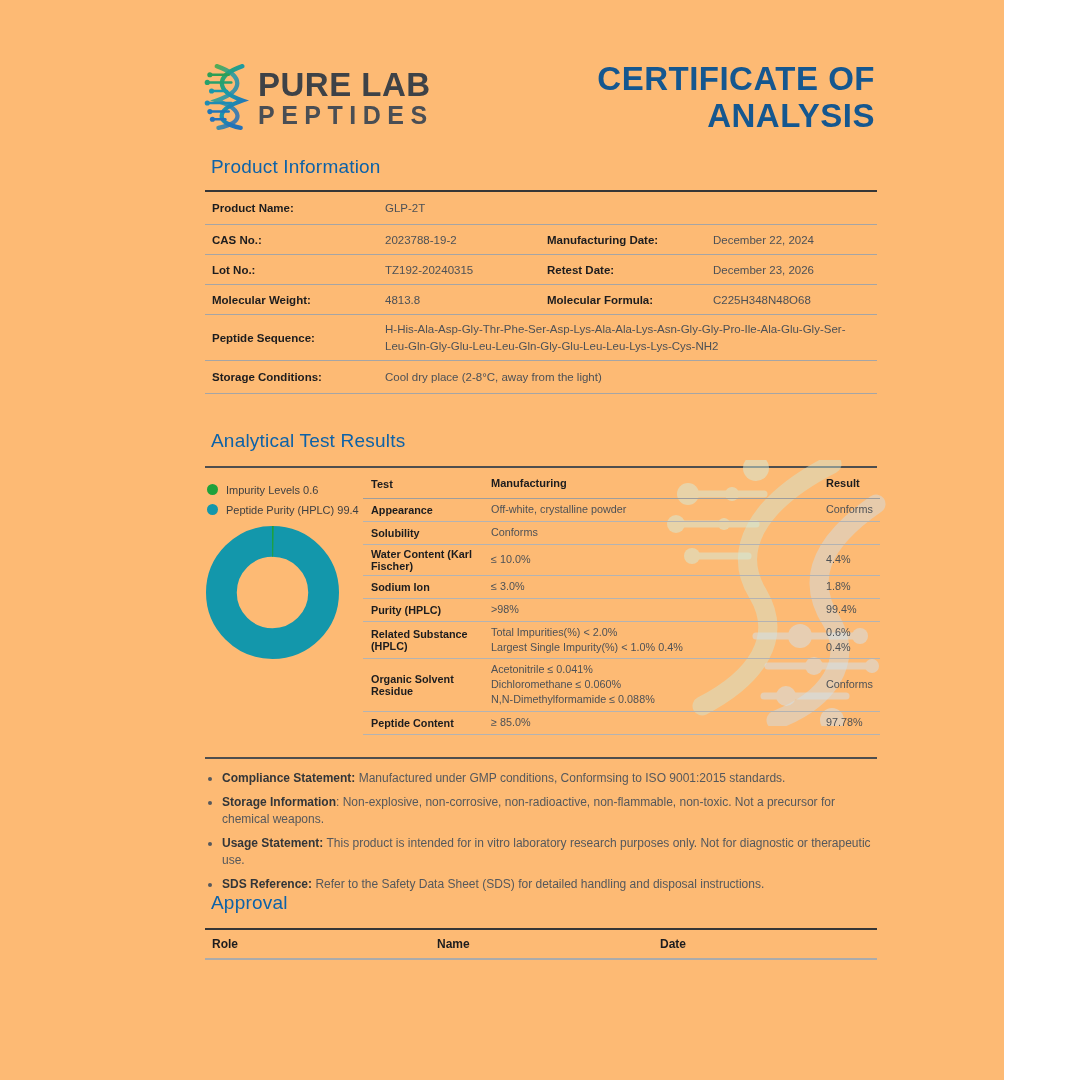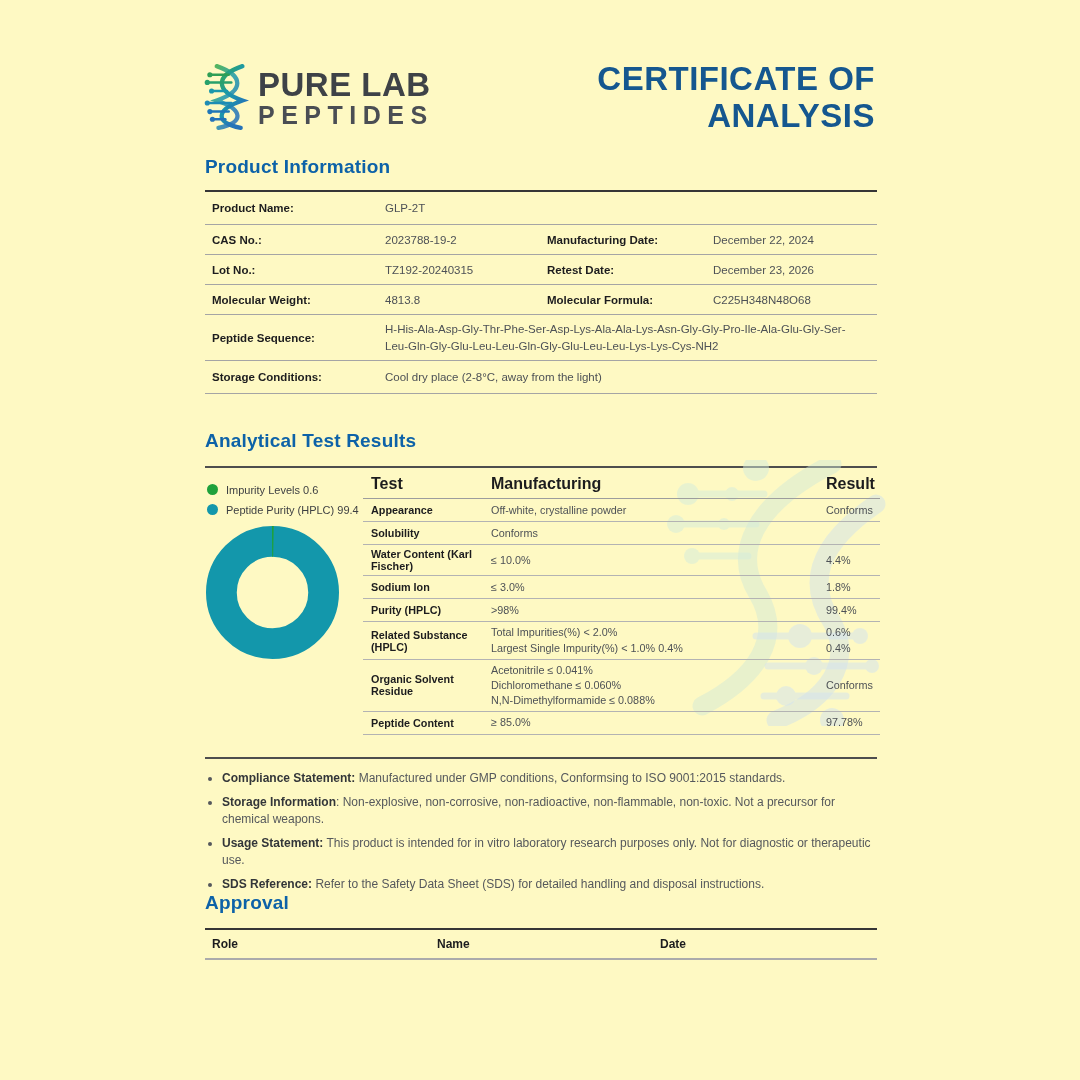--- a/index.html
+++ b/index.html
@@ -1,28 +1,28 @@
 <!DOCTYPE html>
 <html><head>
 <meta charset="utf-8">
 <style>
   * { margin:0; padding:0; box-sizing:border-box; }
   html,body { background:#ffffff; }
   .page {
-    position:relative; width:1080px; height:1080px; background:#fef9c3;
+    position:relative; width:1004px; height:1080px; background:#fdba74;
     font-family:"Liberation Sans", sans-serif; color:#2b2b2b; overflow:hidden;
   }
   
   .logo-wrap { position:absolute; left:203px; top:58px; display:flex; align-items:center; gap:7px; }
   .logo-text .l1 { font-size:33px; font-weight:800; color:#3e4247; letter-spacing:0.5px; line-height:1.0; }
   .logo-text .l2 { font-size:25px; font-weight:600; color:#4a4e54; letter-spacing:6.5px; line-height:1.15; }
   .coa-title { position:absolute; left:500px; top:60px; width:375px; text-align:right;
     font-size:33px; font-weight:800; color:#15578f; line-height:1.13; letter-spacing:0.5px; }
   
-  .sec-heading { position:absolute; left:205px; font-size:19px; font-weight:700; color:#0d62a8; letter-spacing:0.2px; }
+  .sec-heading { position:absolute; left:211px; font-size:19px; font-weight:400; color:#0d62a8; letter-spacing:0.2px; }
   .rule-dark { position:absolute; left:205px; width:672px; border-top:2px solid #4e4e4e; }
   
   .ptable { position:absolute; left:205px; top:190px; width:672px; border-top:2.5px solid #363636; font-size:11.5px; }
   .prow { display:flex; align-items:center; border-bottom:1.5px solid #a5a5a5; min-height:30px; }
   .prow.tall { min-height:46px; }
   .prow.first { min-height:33px; }
   .pcell-l  { width:180px; padding-left:7px; font-weight:700; color:#1c1c1e; }
   .pcell-v  { width:162px; color:#4d5156; }
   .pcell-l2 { width:166px; font-weight:700; color:#1c1c1e; }
   .pcell-v2 { flex:1; color:#4d5156; }
@@ -32,21 +32,21 @@
   .legend-item { display:flex; align-items:flex-start; gap:8px; margin-bottom:8px; }
   .legend-dot { width:11px; height:11px; border-radius:50%; display:inline-block; }
   .donut-wrap { position:absolute; left:205px; top:525px; width:135px; height:135px; }
   .watermark { position:absolute; left:636px; top:460px; width:266px; height:266px; z-index:0; pointer-events:none; }
   .ttable { position:absolute; left:363px; top:470px; width:517px; font-size:10.8px; z-index:1; }
   .trow { display:flex; align-items:center; border-bottom:1px solid #b3b3b3; min-height:23px; padding:3px 0; }
   .trow.thead { min-height:29px; border-bottom:1px solid #9d9d9d; }
   .t-test { width:128px; font-weight:700; color:#1c1c1e; padding-left:8px; }
   .t-spec { width:335px; color:#4d5156; white-space:pre-line; line-height:1.4; }
   .t-res  { flex:1; color:#4d5156; white-space:pre-line; line-height:1.4; }
-  .thead .t-test, .thead .t-spec, .thead .t-res { font-weight:700; color:#1c1c1e; font-size:16px; }
+  .thead .t-test, .thead .t-spec, .thead .t-res { font-weight:700; color:#1c1c1e; font-size:11px; }
   
   .bullets { position:absolute; left:222px; top:770px; width:660px; font-size:12px; color:#55585c; }
   .bullets li { margin-bottom:7px; line-height:1.42; }
   .b-label { font-weight:700; color:#333639;margin-top:16px; }
   
   .atable { position:absolute; left:205px; top:928px; width:672px; border-top:2.5px solid #363636; font-size:12px; }
   .arow { display:flex; align-items:center; }
   .arow.ahead { min-height:30px; border-bottom:2px solid #ababab; font-weight:700; color:#1c1c1e; }
   .arow.adata { min-height:64px; border-bottom:2px solid #ababab; color:#4d5156; }
   .a-role { width:232px; padding-left:7px; }

